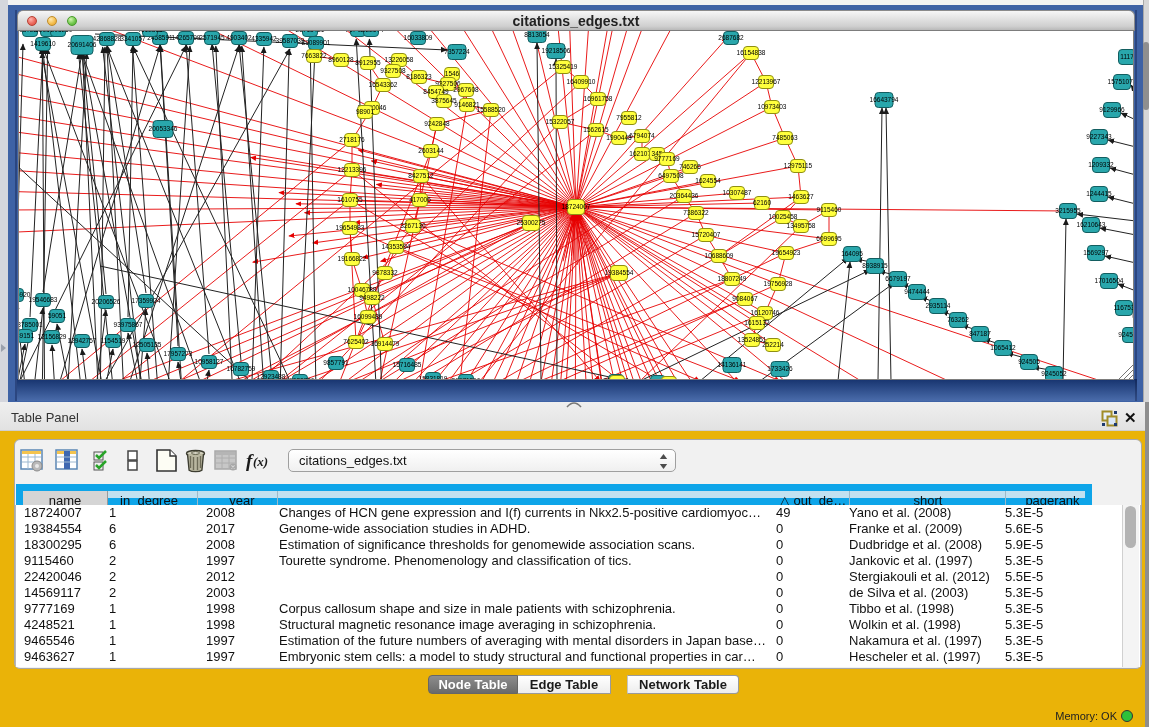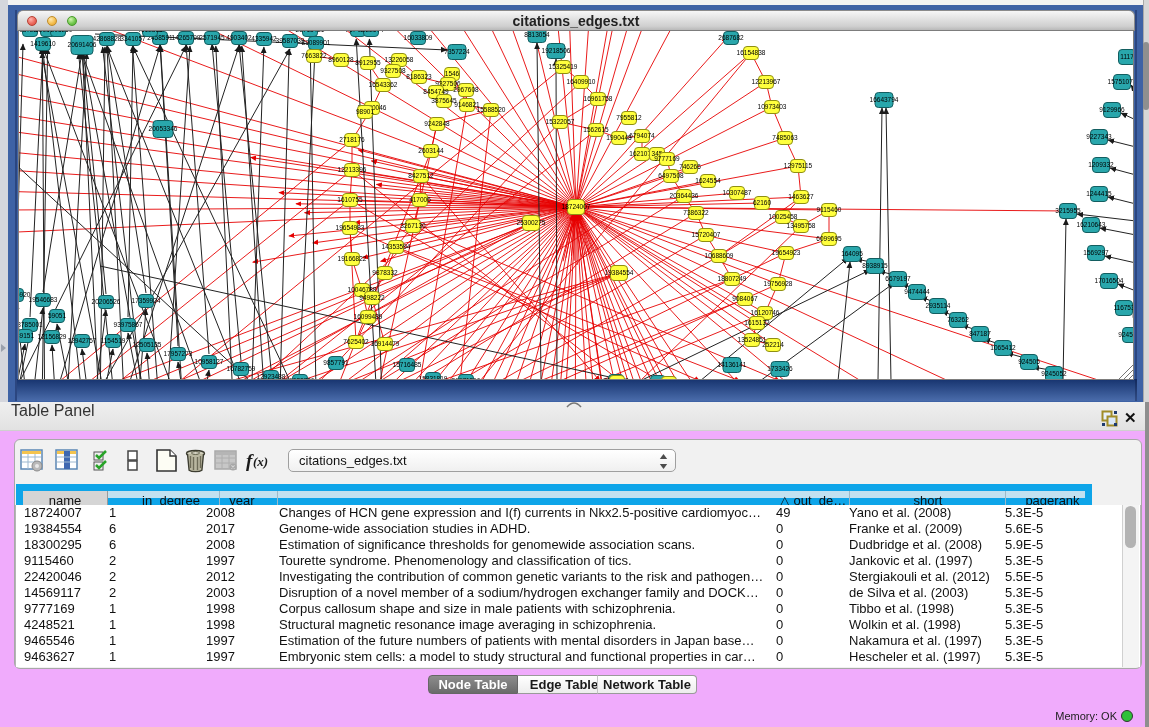--- a/index.html
+++ b/index.html
@@ -1,48 +1,48 @@
 <!DOCTYPE html>
 <html><head><meta charset="utf-8"><style>
 * {margin:0;padding:0;box-sizing:border-box}
 html,body {width:1149px;height:727px;overflow:hidden;font-family:"Liberation Sans",sans-serif}
-#stage {position:relative;width:1149px;height:727px;background:#f0abfc}
+#stage {position:relative;width:1149px;height:727px;background:#eab308}
 .abs {position:absolute}
 
 #topstrip {left:0;top:0;width:1149px;height:5px;background:#f2f2f2}
 #leftstrip {left:0;top:0;width:8px;height:402px;background:#d4d6dd}
 #desk {left:8px;top:5px;width:1135px;height:397px;background:#3e62a5}
 #rightstrip {left:1143px;top:0;width:6px;height:402px;background:#d7d7d7;border-left:1px solid #a9a9a9}
 #rthumb {left:1143px;top:42px;width:6px;height:68px;background:#8f8f8f;border-radius:3px}
 #shadow {left:17px;top:379px;width:1120px;height:22px;background:linear-gradient(#16336e,#4a6cab)}
 
 #titlebar {left:17px;top:10px;width:1118px;height:21px;border-radius:6px 6px 0 0;
   background:linear-gradient(#f6f6f6,#cfcfcf 80%,#b9b9b9);border:1px solid #8a8a8a;border-bottom:1px solid #7a7a7a}
 #title {left:17px;top:14px;width:1118px;text-align:center;font-size:14px;line-height:14px;font-weight:bold;color:#222}
 .tl {top:16px;width:10px;height:10px;border-radius:50%}
 #canvas {left:19px;top:31px;width:1114px;height:348px;background:#fff;box-shadow:0 0 0 1px #7d7d7d}
 
 #panelhead {left:0;top:402px;width:1149px;height:29px;background:linear-gradient(#efefef,#e2e2e2);border-bottom:1px solid #cfcfcf}
-#panelhead span {position:absolute;left:11px;top:0;font-size:16px;color:#333}
+#panelhead span {position:absolute;left:11px;top:8px;font-size:13px;color:#333}
 #pxicon {left:1124px;top:409px;font-size:15px;font-weight:bold;color:#111}
 #container {left:14px;top:439px;width:1128px;height:230px;background:#f1f1f1;border:1px solid #a8a8a8;border-radius:6px}
 #combo {left:288px;top:449px;width:388px;height:23px;background:linear-gradient(#fff,#f0f0f0);border:1px solid #9f9f9f;border-radius:5px}
 #combo b {position:absolute;left:10px;top:3px;font-size:13px;font-weight:normal;color:#111}
 #thead {left:16px;top:484px;width:1076px;height:21px;background:#c2e1f0;border:7px solid #0ea5e9}
 .th {position:absolute;top:0;height:19px;border-right:1px solid #9eb9c6;font-size:13px;color:#111;text-align:center;line-height:19px}
 #tbody {left:15px;top:505px;width:1126px;height:162px;background:#fff;border-left:1px solid #b5b5b5;border-right:1px solid #b5b5b5}
 .tr {position:absolute;left:1px;width:1124px;height:16px}
 .tr span {position:absolute;top:0;font-size:13px;line-height:16px;color:#111;white-space:nowrap}
 #vsb {left:1122px;top:505px;width:17px;height:162px;background:#f4f4f4;border-left:1px solid #d0d0d0}
 #vthumb {left:1125px;top:506px;width:11px;height:42px;background:#b3b3b3;border-radius:6px}
 
 .tab {top:675px;height:19px;border:1px solid #9a9a9a;font-size:13px;font-weight:bold;text-align:center;line-height:18px;color:#1a1a1a;background:linear-gradient(#fff,#ededed)}
 #tab1 {left:428px;width:90px;border-radius:4px 0 0 4px;background:linear-gradient(#8d8d8d,#6a6a6a);color:#fff;border-color:#666}
 #tab2 {left:518px;width:93px;border-left:none}
-#tab3 {left:597px;width:100px;border-left:1px solid #c4c4c4;border-radius:0 4px 4px 0}
+#tab3 {left:627px;width:112px;border-left:1px solid #c4c4c4;border-radius:0 4px 4px 0}
 #mem {left:1017px;top:710px;width:100px;text-align:right;font-size:11px;color:#222}
 #dot {left:1121px;top:710px;width:12px;height:12px;border-radius:50%;background:#2fc13a;border:1.5px solid #333}
 svg text {user-select:none}
 </style></head><body>
 <div id="stage">
   <div class="abs" id="topstrip"></div>
   <div class="abs" id="desk"></div>
   <div class="abs" id="leftstrip"></div>
   <div class="abs" id="rightstrip"></div>
   <div class="abs" id="rthumb"></div>
@@ -743,21 +743,21 @@
   </svg>
   <div class="abs" id="combo">
       <b>citations_edges.txt</b>
     <svg class="abs" style="right:7px;top:4px" width="9" height="15" viewBox="0 0 9 15">
       <path d="M4.5 0 L8.2 5 H0.8 z" fill="#4c4c4c"></path>
         <path d="M4.5 15 L8.2 10 H0.8 z" fill="#4c4c4c"></path>
       </svg>
   </div>
   <div class="abs" id="thead">
     <div class="th" style="left:0;width:85px;background:#d5d5d5;border-right:1px solid #9a9a9a">name</div>
-    <div class="th" style="left:100px;width:97px">in_degree</div>
+    <div class="th" style="left:78px;width:97px">in_degree</div>
     <div class="th" style="left:184px;width:71px">year</div>
     <div class="th" style="left:754px;width:73px">△ out_de…</div>
     <div class="th" style="left:828px;width:155px">short</div>
     <div class="th" style="left:984px;width:91px;border-right:none">pagerank</div>
   </div>
   <div class="abs" id="tbody">
 <div class="tr" style="top:0px">
         <span style="left:7px">18724007</span>
         <span style="left:92px">1</span>
         <span style="left:189px">2008</span>
@@ -790,30 +790,28 @@
         <span style="left:189px">1997</span>
         <span style="left:262px">Tourette syndrome. Phenomenology and classification of tics.</span>
         <span style="left:759px">0</span>
         <span style="left:832px">Jankovic et al. (1997)</span>
         <span style="left:988px">5.3E‑5</span>
       </div>
 <div class="tr" style="top:64px">
         <span style="left:7px">22420046</span>
         <span style="left:92px">2</span>
         <span style="left:189px">2012</span>
-        <span style="left:262px">Investigating the contribution of common genetic variants to the risk and pathogen…</span>
         <span style="left:759px">0</span>
         <span style="left:832px">Stergiakouli et al. (2012)</span>
         <span style="left:988px">5.5E‑5</span>
       </div>
 <div class="tr" style="top:80px">
         <span style="left:7px">14569117</span>
         <span style="left:92px">2</span>
         <span style="left:189px">2003</span>
-        <span style="left:262px">Disruption of a novel member of a sodium/hydrogen exchanger family and DOCK…</span>
         <span style="left:759px">0</span>
         <span style="left:832px">de Silva et al. (2003)</span>
         <span style="left:988px">5.3E‑5</span>
       </div>
 <div class="tr" style="top:96px">
         <span style="left:7px">9777169</span>
         <span style="left:92px">1</span>
         <span style="left:189px">1998</span>
         <span style="left:262px">Corpus callosum shape and size in male patients with schizophrenia.</span>
         <span style="left:759px">0</span>
@@ -826,21 +824,21 @@
         <span style="left:189px">1998</span>
         <span style="left:262px">Structural magnetic resonance image averaging in schizophrenia.</span>
         <span style="left:759px">0</span>
         <span style="left:832px">Wolkin et al. (1998)</span>
         <span style="left:988px">5.3E‑5</span>
       </div>
 <div class="tr" style="top:128px">
         <span style="left:7px">9465546</span>
         <span style="left:92px">1</span>
         <span style="left:189px">1997</span>
-        <span style="left:262px">Estimation of the future numbers of patients with mental disorders in Japan base…</span>
+        <span style="left:262px">Estimation of the future numbers of averaging with mental disorders in Japan base…</span>
         <span style="left:759px">0</span>
         <span style="left:832px">Nakamura et al. (1997)</span>
         <span style="left:988px">5.3E‑5</span>
       </div>
 <div class="tr" style="top:144px">
         <span style="left:7px">9463627</span>
         <span style="left:92px">1</span>
         <span style="left:189px">1997</span>
         <span style="left:262px">Embryonic stem cells: a model to study structural and functional properties in car…</span>
         <span style="left:759px">0</span>

